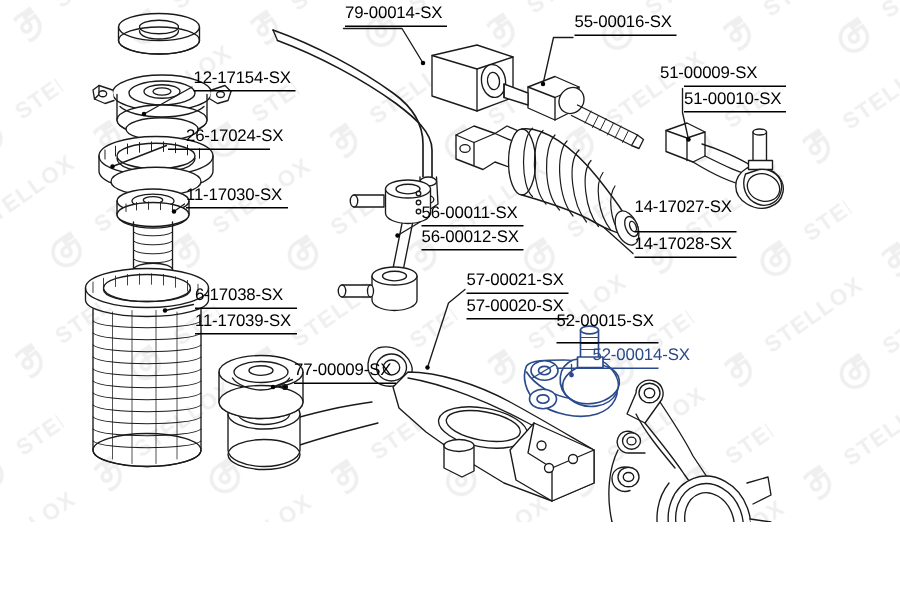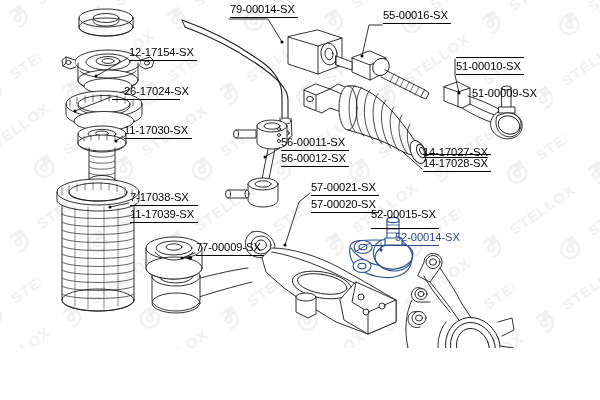--- a/index.html
+++ b/index.html
@@ -418,37 +418,37 @@
     </g>
   </svg>
 
   <div id="label-layer" class="layer">
       <div class="lbl" style="left: 230px; top: 3px;">79-00014-SX</div>
       <div class="ul" style="left: 230px; top: 17px; width: 68px;"></div>
       <div class="lbl" style="left: 383px; top: 9px;">55-00016-SX</div>
       <div class="ul" style="left: 383px; top: 23px; width: 68px;"></div>
       <div class="lbl" style="left: 129px; top: 46px;">12-17154-SX</div>
       <div class="ul" style="left: 129px; top: 60px; width: 68px;"></div>
-      <div class="lbl" style="left: 472px; top: 43px; margin-top: 44px;">51-00009-SX</div>
+      <div class="lbl" style="left: 440px; top: 43px;">51-00009-SX</div>
       <div class="ul" style="left: 456px; top: 57px; width: 68px;"></div>
       <div class="lbl" style="left: 456px; top: 60px;">51-00010-SX</div>
       <div class="ul" style="left: 456px; top: 74px; width: 68px;"></div>
       <div class="lbl" style="left: 124px; top: 85px;">26-17024-SX</div>
       <div class="ul" style="left: 112px; top: 99px; width: 68px;"></div>
       <div class="lbl" style="left: 124px; top: 124px;">11-17030-SX</div>
       <div class="ul" style="left: 124px; top: 138px; width: 68px;"></div>
       <div class="lbl" style="left: 281px; top: 136px;">56-00011-SX</div>
       <div class="ul" style="left: 281px; top: 150px; width: 68px;"></div>
       <div class="lbl" style="left: 281px; top: 152px;">56-00012-SX</div>
       <div class="ul" style="left: 281px; top: 166px; width: 68px;"></div>
-      <div class="lbl" style="left: 423px; top: 146px; text-decoration: underline;">14-17027-SX</div>
+      <div class="lbl" style="left: 423px; top: 132px;">14-17027-SX</div>
       <div class="ul" style="left: 423px; top: 154px; width: 68px;"></div>
       <div class="lbl" style="left: 423px; top: 157px; text-align: center;">14-17028-SX</div>
       <div class="ul" style="left: 423px; top: 171px; width: 68px;"></div>
-      <div class="lbl" style="left: 130px; top: 191px;">7-17038-SX</div>
+      <div class="lbl" style="left: 130px; top: 191px;">6-17038-SX</div>
       <div class="ul" style="left: 130px; top: 205px; width: 68px;"></div>
       <div class="lbl" style="left: 130px; top: 208px;">11-17039-SX</div>
       <div class="ul" style="left: 130px; top: 222px; width: 68px;"></div>
       <div class="lbl" style="left: 311px; top: 181px;">57-00021-SX</div>
       <div class="ul" style="left: 311px; top: 195px; width: 68px;"></div>
       <div class="lbl" style="left: 311px; top: 198px;">57-00020-SX</div>
       <div class="ul" style="left: 311px; top: 212px; width: 68px;"></div>
       <div class="lbl" style="left: 371px; top: 208px;">52-00015-SX</div>
       <div class="ul" style="left: 371px; top: 228px; width: 68px;"></div>
       <div class="lbl blue" style="left: 371px; top: 231px;">52-00014-SX</div>

